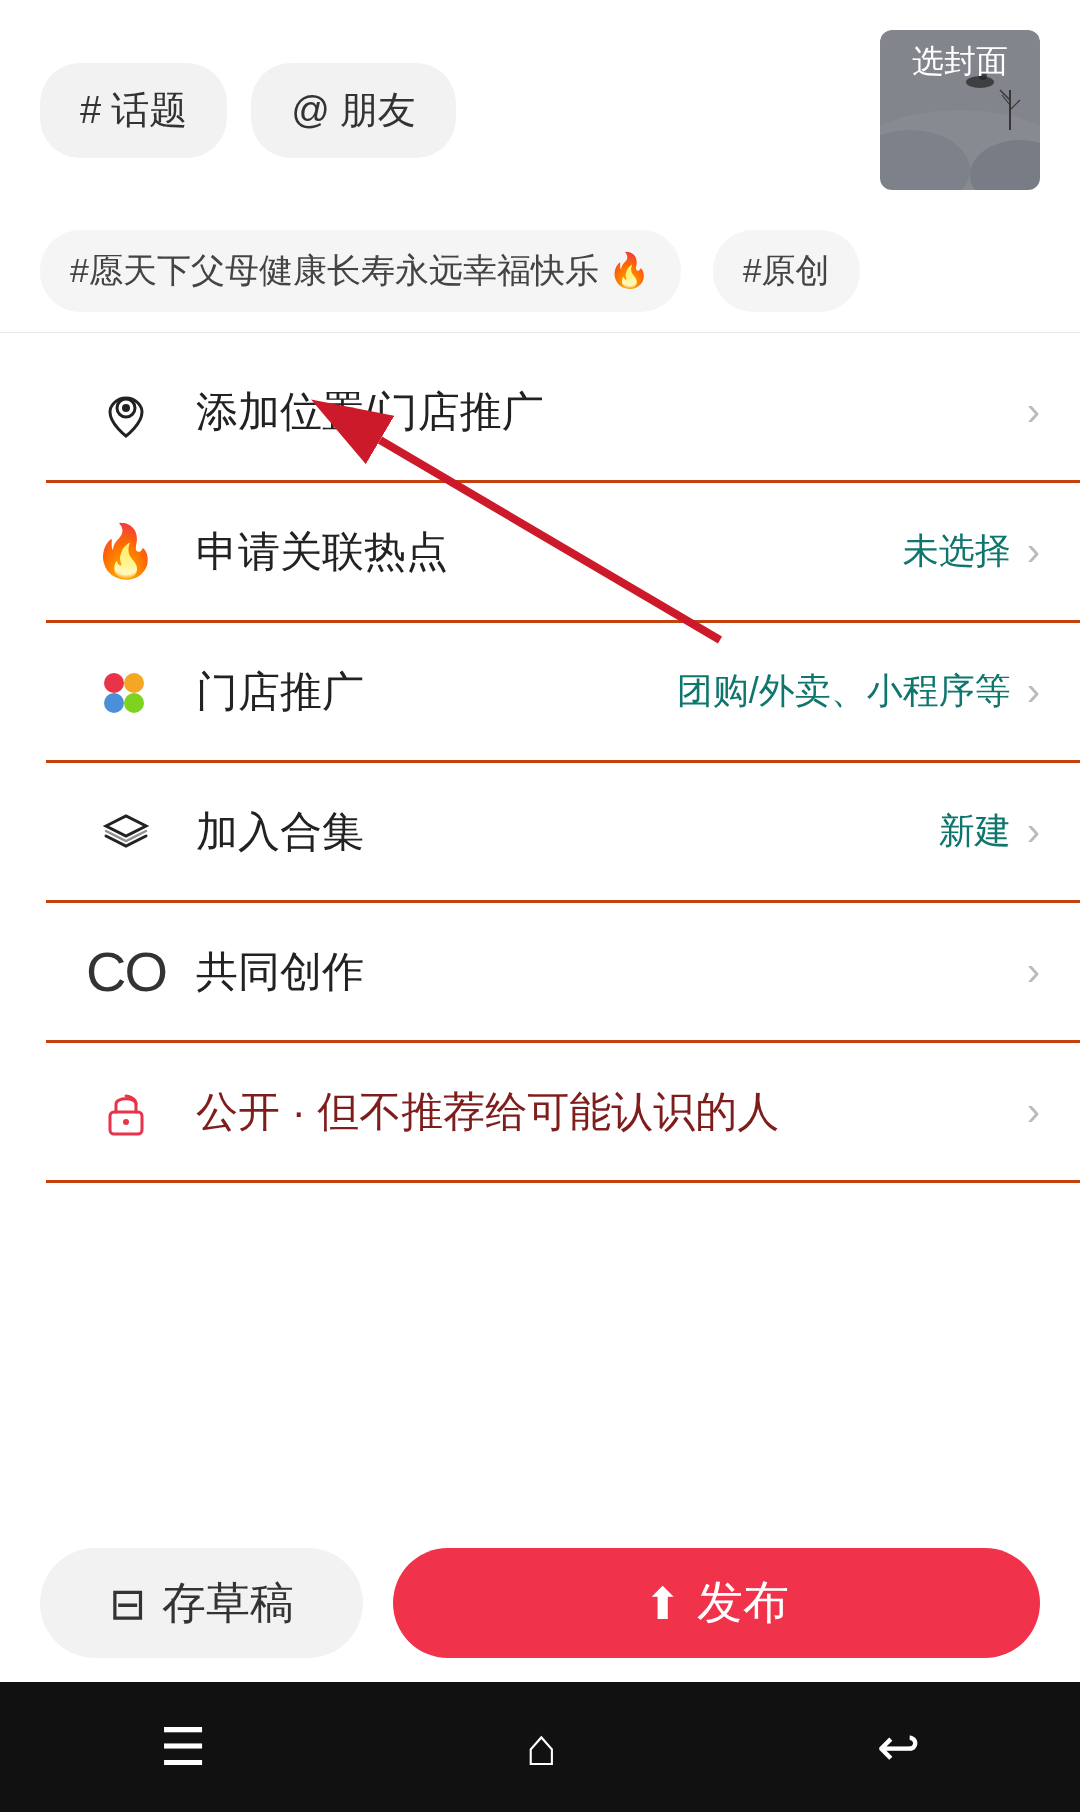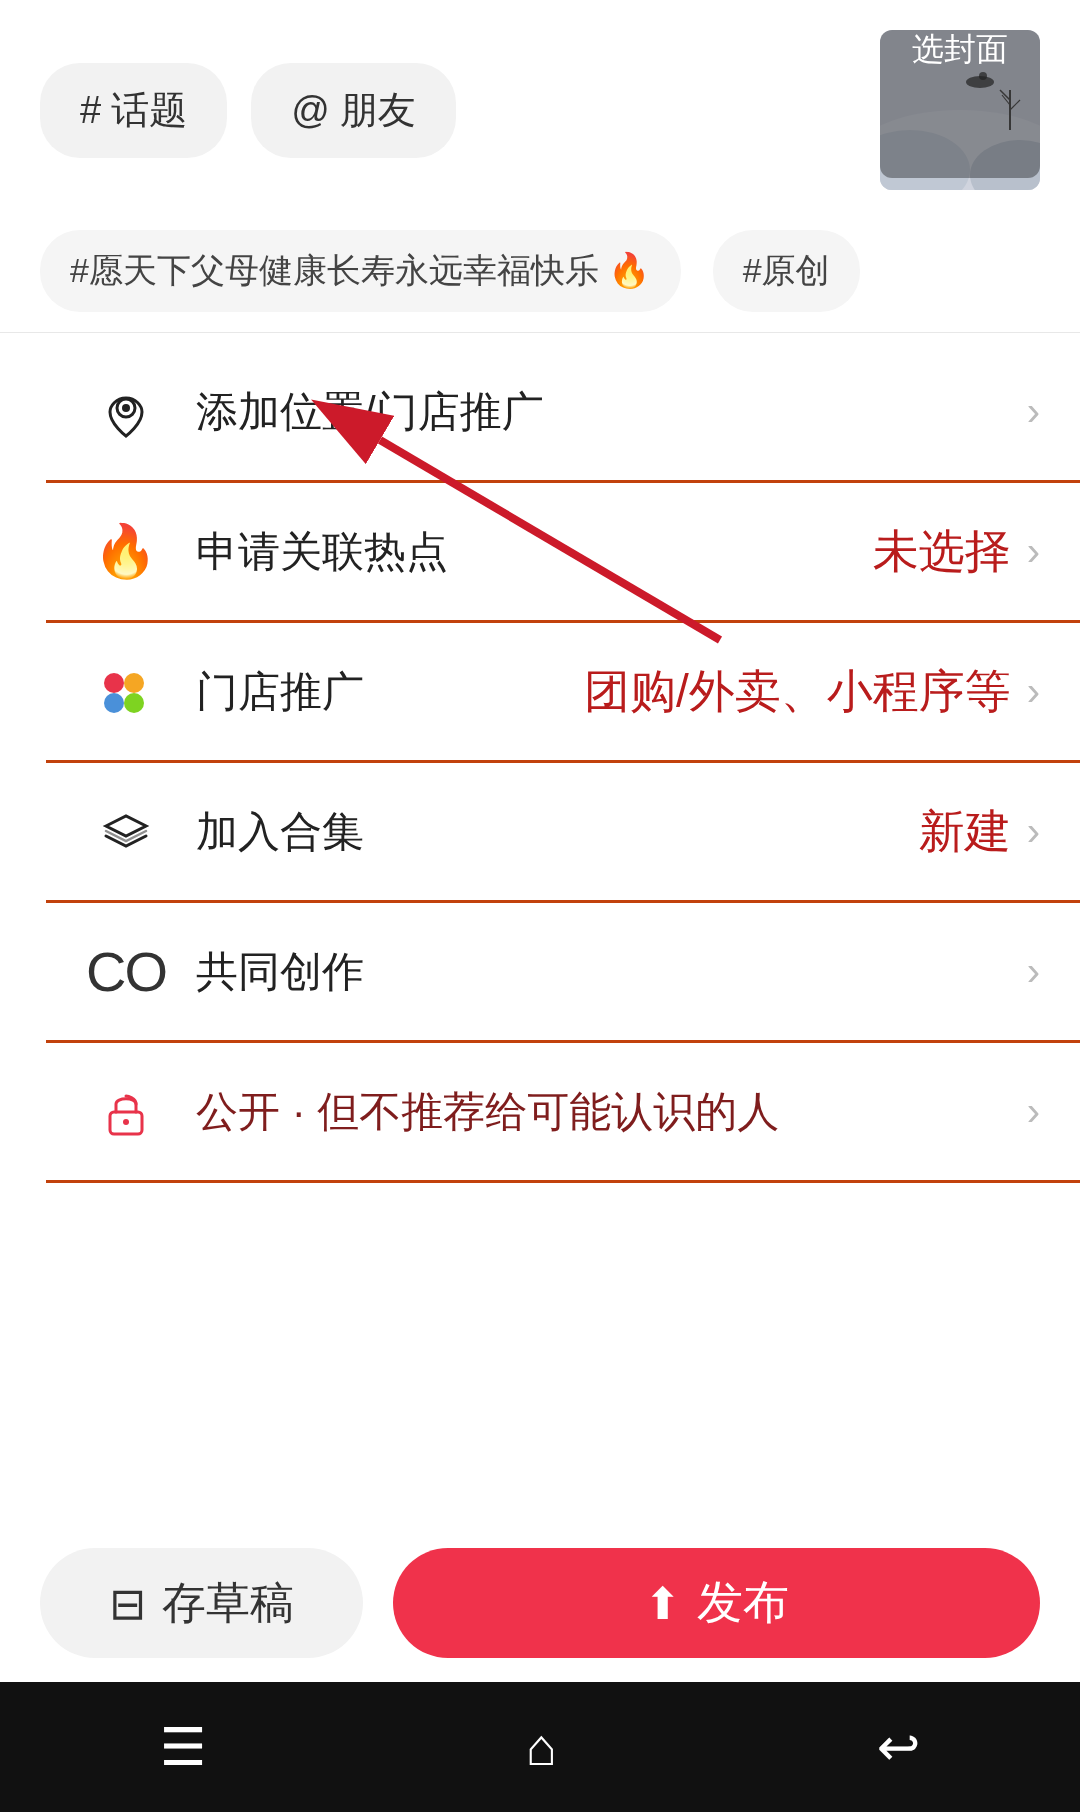--- a/index.html
+++ b/index.html
@@ -42,21 +42,21 @@
       height: 160px;
       border-radius: 12px;
       overflow: hidden;
       position: relative;
       flex-shrink: 0;
     }
 
     
     .cover-thumbnail .thumb-label {
       position: absolute;
-      bottom: 12px;
+      bottom: 0;
       left: 0;
       right: 0;
       background: rgba(0,0,0,0.35);
       color: #fff;
       text-align: center;
       font-size: 32px;
       padding: 10px 0;
     }
 
     
@@ -107,22 +107,22 @@
       margin-right: 30px;
     }
 
     .menu-item-label {
       font-size: 42px;
       color: #222;
       flex: 1;
     }
 
     .menu-item-value {
-      font-size: 46px;
-      color: #b91c1c;
+      font-size: 36px;
+      color: #0f766e;
       margin-right: 16px;
     }
 
     .chevron-icon {
       font-size: 40px;
       color: #bbb;
     }
 
     
     .menu-item.privacy .menu-item-label {

